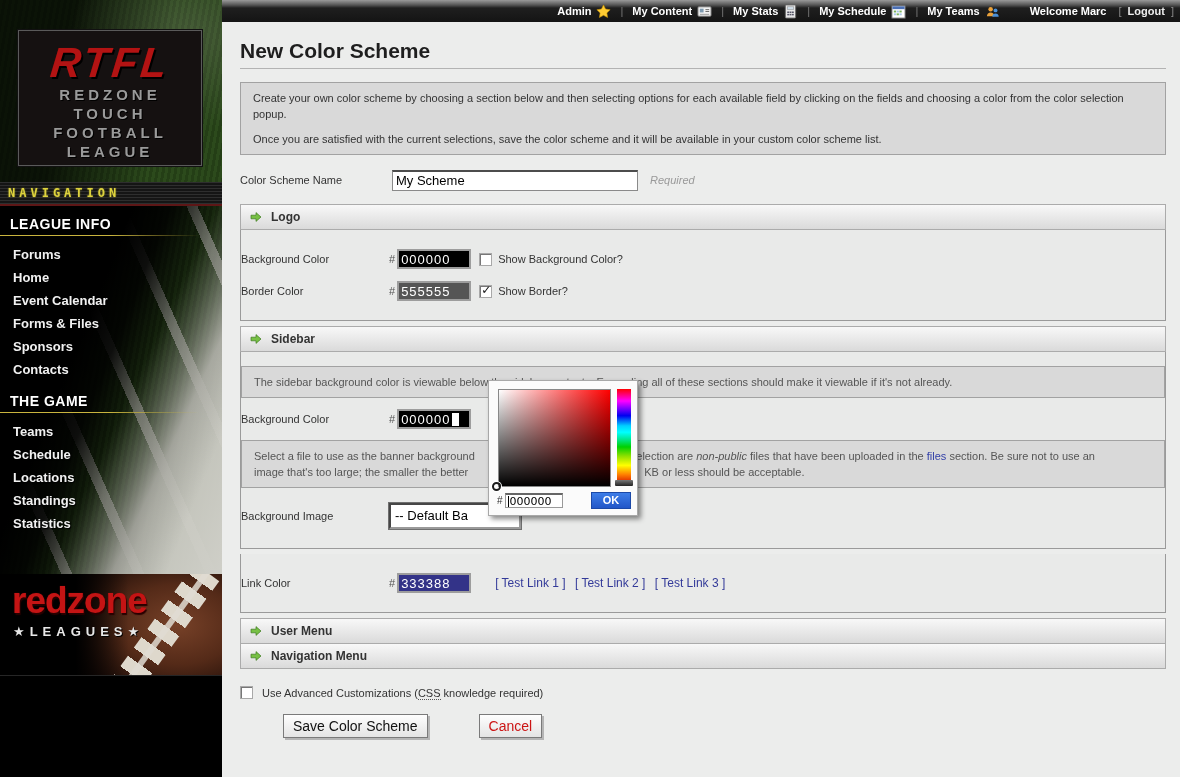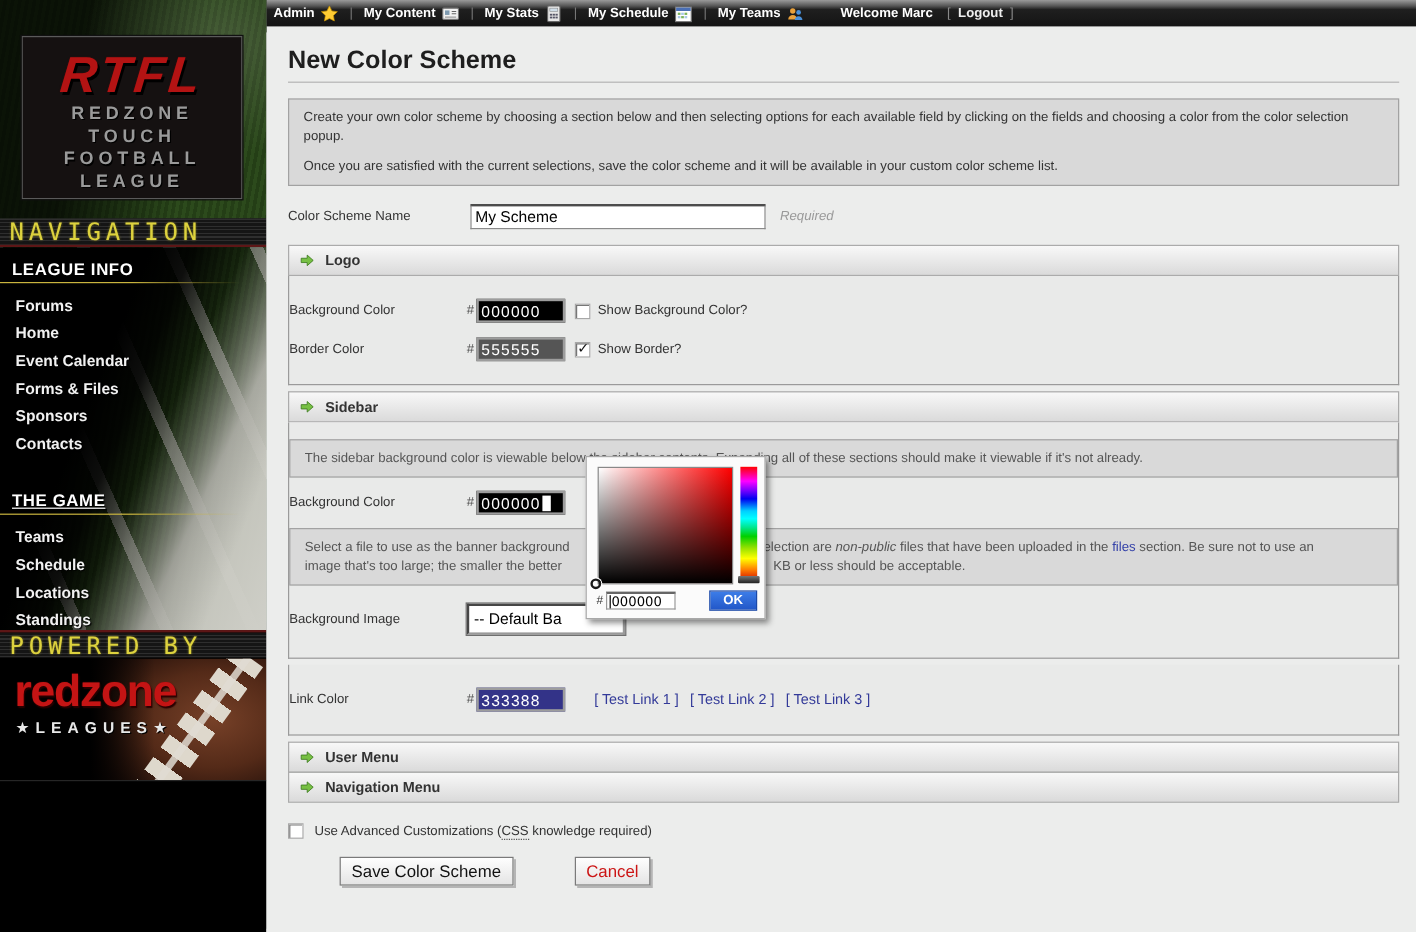--- a/index.html
+++ b/index.html
@@ -3,21 +3,21 @@
 <meta charset="utf-8">
 <style>
   * { margin:0; padding:0; box-sizing:border-box; }
   html,body { width:1180px; height:777px; overflow:hidden; background:#000; }
   body { font-family:"Liberation Sans","DejaVu Sans",sans-serif; }
   .page { position:relative; width:1180px; height:777px; background:#ecedec; }
 
   
   .topbar { position:absolute; left:222px; top:0; right:0; height:22px;
     background:linear-gradient(to bottom,#9a9a9a 0,#555 5px,#1f1f1f 8px,#141414 100%);
-    display:flex; align-items:center; justify-content:flex-start; padding:0 6px;
+    display:flex; align-items:center; justify-content:flex-end; padding:0 6px;
     font-size:11px; font-weight:bold; color:#fff; }
   .tb-item { display:flex; align-items:center; gap:5px; color:#fff; cursor:pointer; white-space:nowrap; }
   .tb-sep { color:#777; margin:0 9px; font-weight:normal; }
   .tb-icon { width:15px; height:15px; display:inline-block; }
   .tb-welcome { margin-left:30px; color:#fff; }
   .tb-logout { margin-left:12px; white-space:nowrap; }
   .tb-bracket { color:#8a8a8a; font-weight:normal; }
   .tb-logout-label { color:#eee; margin:0 3px; cursor:pointer; }
 
   
@@ -30,39 +30,39 @@
   .logo-box { position:absolute; left:18px; top:30px; width:184px; height:136px;
     background:#151111; border:1px solid #5a5a5a; outline:1px solid #111;
     text-align:center; padding-top:10px; }
   .logo-acronym { font-size:42px; font-weight:900; font-style:italic; letter-spacing:3px;
     color:#b31313; transform:skewX(-6deg);
     text-shadow:2px 2px 0 #000, 0 0 1px #5c0d0d; line-height:44px; }
   .logo-line { font-size:15px; font-weight:bold; letter-spacing:4px; color:#9a9a9a;
     line-height:19px; text-shadow:1px 1px 0 #000; }
   .led-strip { height:24px; line-height:22px; padding-left:8px;
     background:repeating-linear-gradient(0deg,#2e2e2e 0 1px,#151515 1px 3px);
-    font-family:"DejaVu Sans Mono",monospace; font-weight:normal; font-size:20px;
+    font-family:"DejaVu Sans Mono",monospace; font-weight:bold; font-size:12px;
     letter-spacing:4px; color:#ddd23e; text-shadow:0 0 2px rgba(200,190,40,.6);
     overflow:hidden; white-space:nowrap; }
   .led-nav { border-bottom:2px solid #5d1616; }
   .led-pow { border-top:2px solid #5d1616; border-bottom:1px solid #000; }
-  .nav-area { height:319px; overflow:hidden;
+  .nav-area { height:368px; overflow:hidden;
     background:
       linear-gradient(112deg, #000 0 36%, rgba(0,0,0,.92) 46%, rgba(0,0,0,.4) 60%, rgba(0,0,0,.12) 74%, rgba(0,0,0,0) 85%),
       linear-gradient(115deg, rgba(0,0,0,0) 0 55%, rgba(198,198,190,.95) 72%, #cfcfc8 100%),
       repeating-linear-gradient(66deg, rgba(0,0,0,0) 0 56px, rgba(222,222,212,.75) 56px 66px),
       repeating-linear-gradient(100deg,#2c4a1c 0 3px,#233c15 3px 6px); }
   .nav-title { margin:10px 0 3px 10px; font-size:14px; font-weight:bold; color:#fff;
     text-shadow:1px 1px 1px #000; letter-spacing:.5px; }
   .nav-underline { height:1px; width:200px;
     background:linear-gradient(to right,#c9b43e 0 55%,rgba(201,180,62,0)); margin-bottom:7px; }
   .nav-list { list-style:none; }
   .nav-list li { padding:4px 0 4px 13px; font-size:13px; font-weight:bold; color:#f1f1f1;
     text-shadow:1px 1px 1px #000; cursor:pointer; }
-  .game-gap { margin-top:28px;text-decoration:underline; }
+  .game-gap { margin-top:12px; }
   .redzone-area { position:relative; height:101px; overflow:hidden;
     background:
       linear-gradient(90deg,#000 0 34%,rgba(0,0,0,0) 58%),
       radial-gradient(ellipse 150px 100px at 80% 50%, #774128 0%, #542a18 40%, #23100a 72%, #000 100%); }
   .laces { position:absolute; right:44px; top:-16px; width:30px; height:150px;
     transform:rotate(36deg);
     background:repeating-linear-gradient(0deg,#ded8cc 0 13px, rgba(0,0,0,0) 13px 23px); }
   .laces:before { content:""; position:absolute; left:12px; top:0; width:6px; height:100%;
     background:rgba(225,220,210,.85); }
   .rz-name { position:absolute; left:12px; top:6px; font-size:37px; font-weight:900;
@@ -259,21 +259,20 @@
       <div class="nav-title game-gap">THE GAME</div>
       <div class="nav-underline"></div>
       <ul class="nav-list">
         <li>Teams</li>
         <li>Schedule</li>
         <li>Locations</li>
         <li>Standings</li>
         <li>Statistics</li>
       </ul>
     </div>
-    <div class="led-strip led-pow">POWERED BY</div>
     <div class="redzone-area">
       <div class="laces"></div>
       <div class="rz-name">redzone</div>
       <div class="rz-sub">★LEAGUES★</div>
     </div>
     <div class="sidebar-bottom"></div>
   </div>
 
   <div class="content">
     <div class="page-title">New Color Scheme</div>

